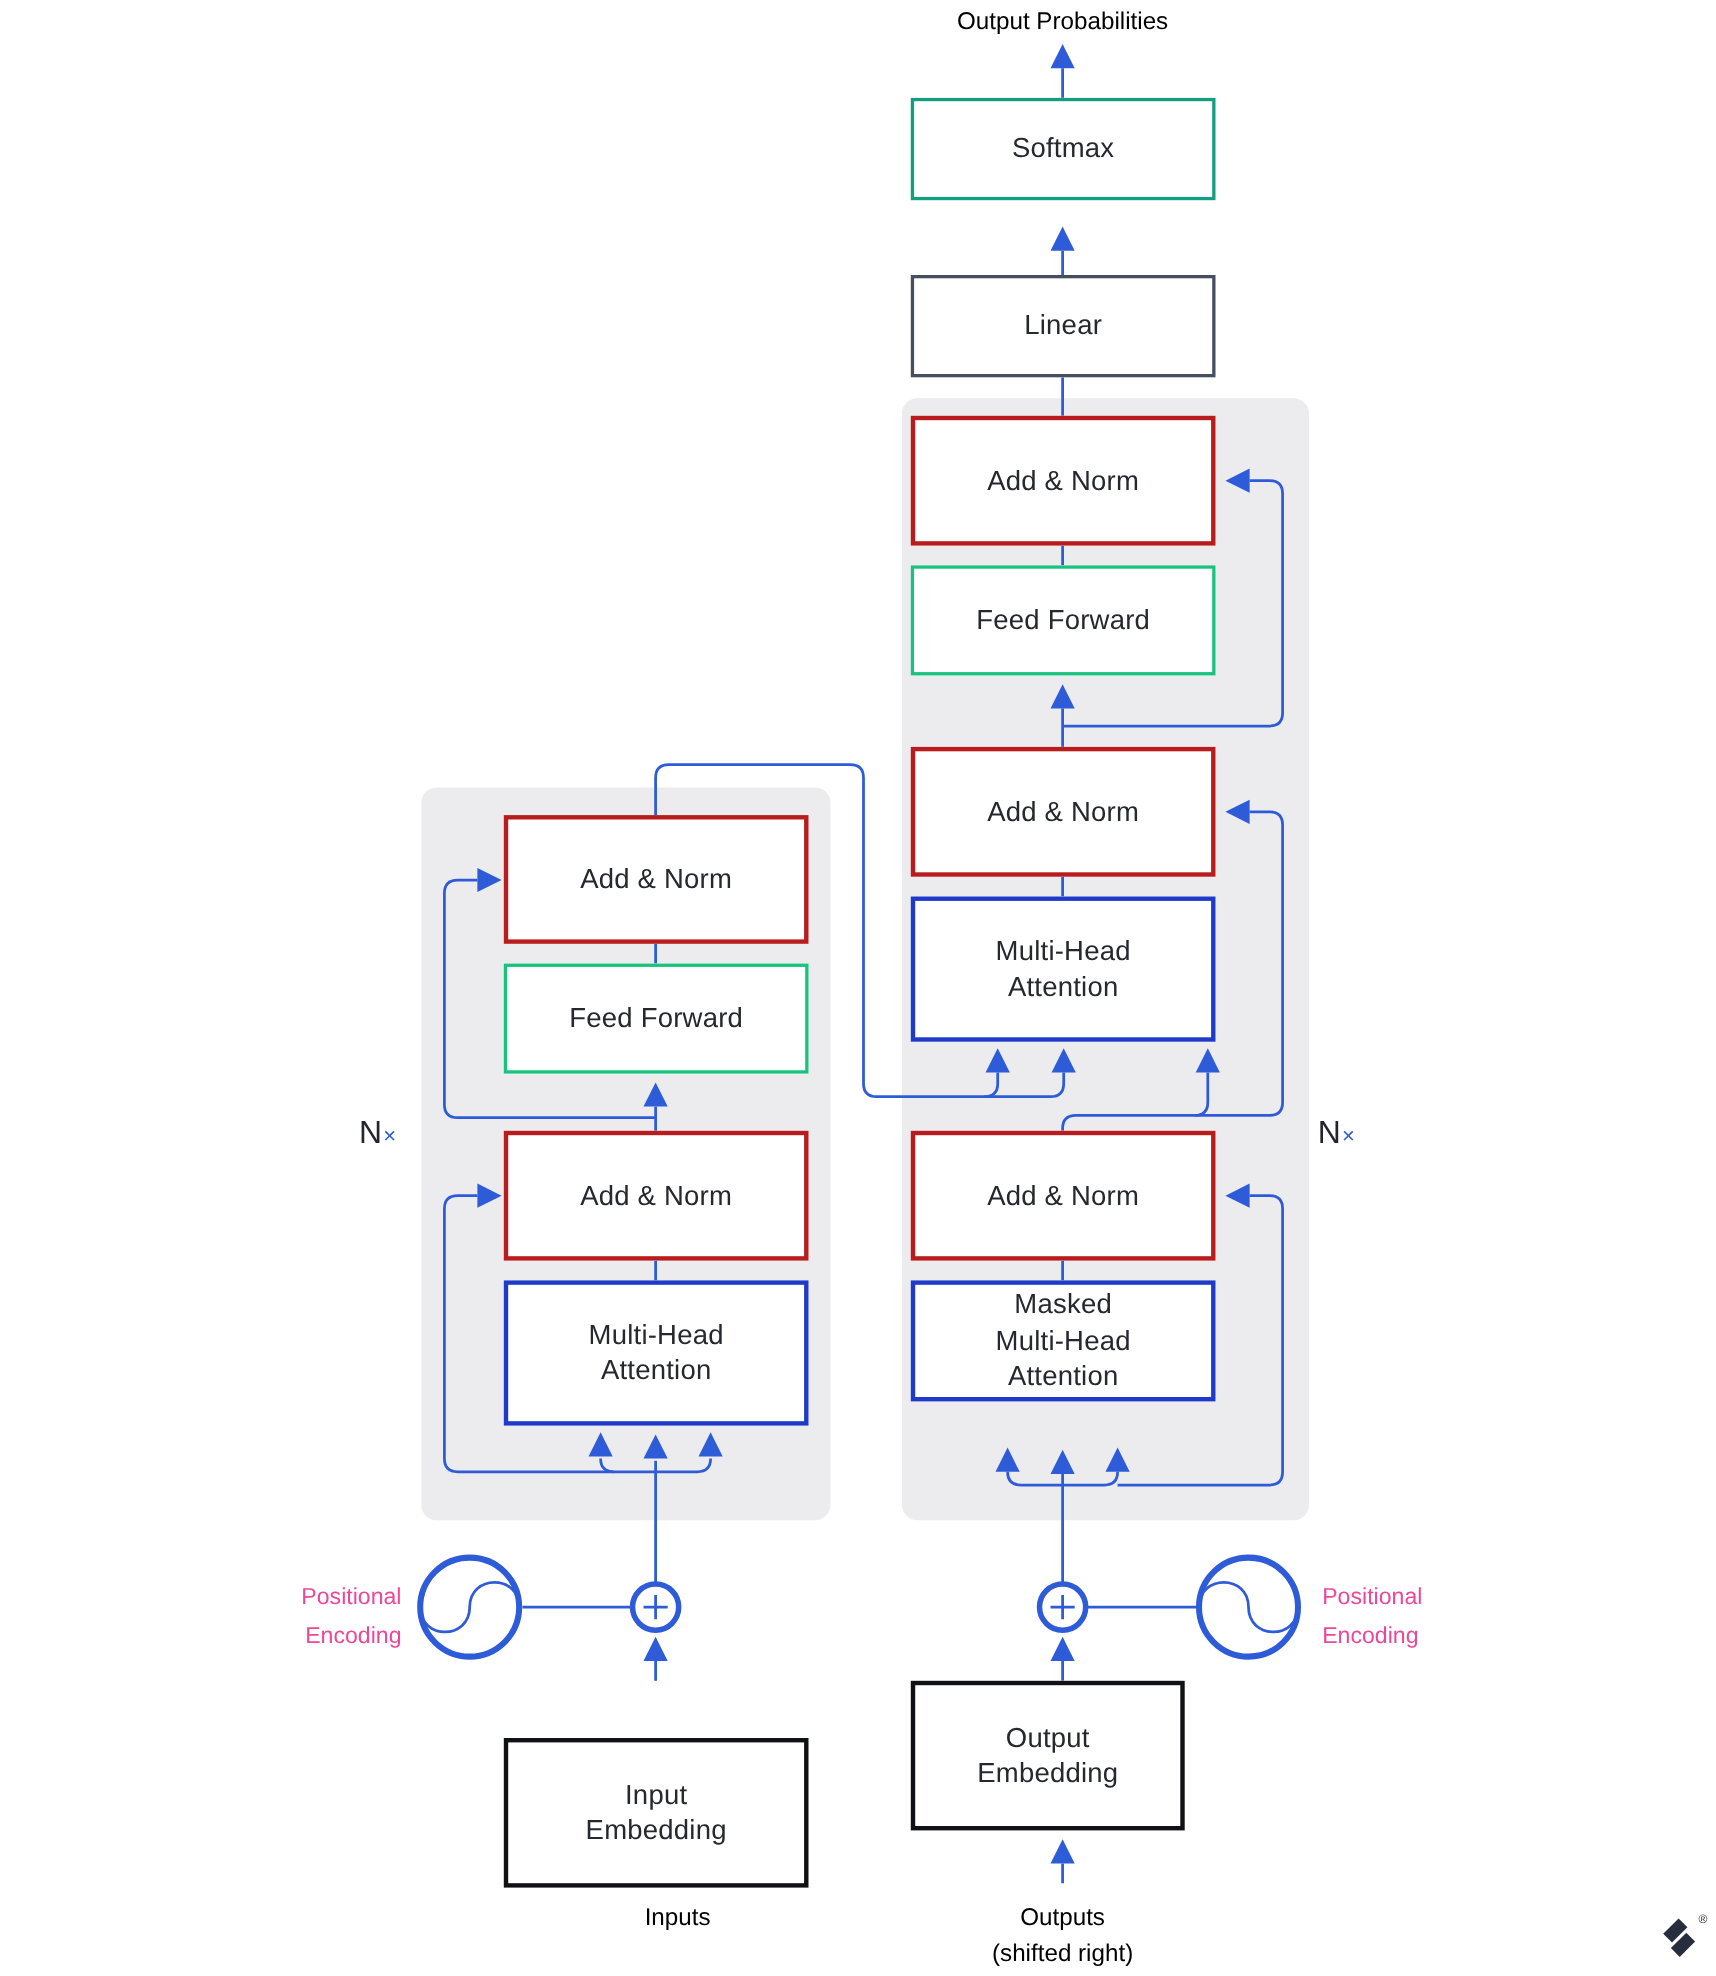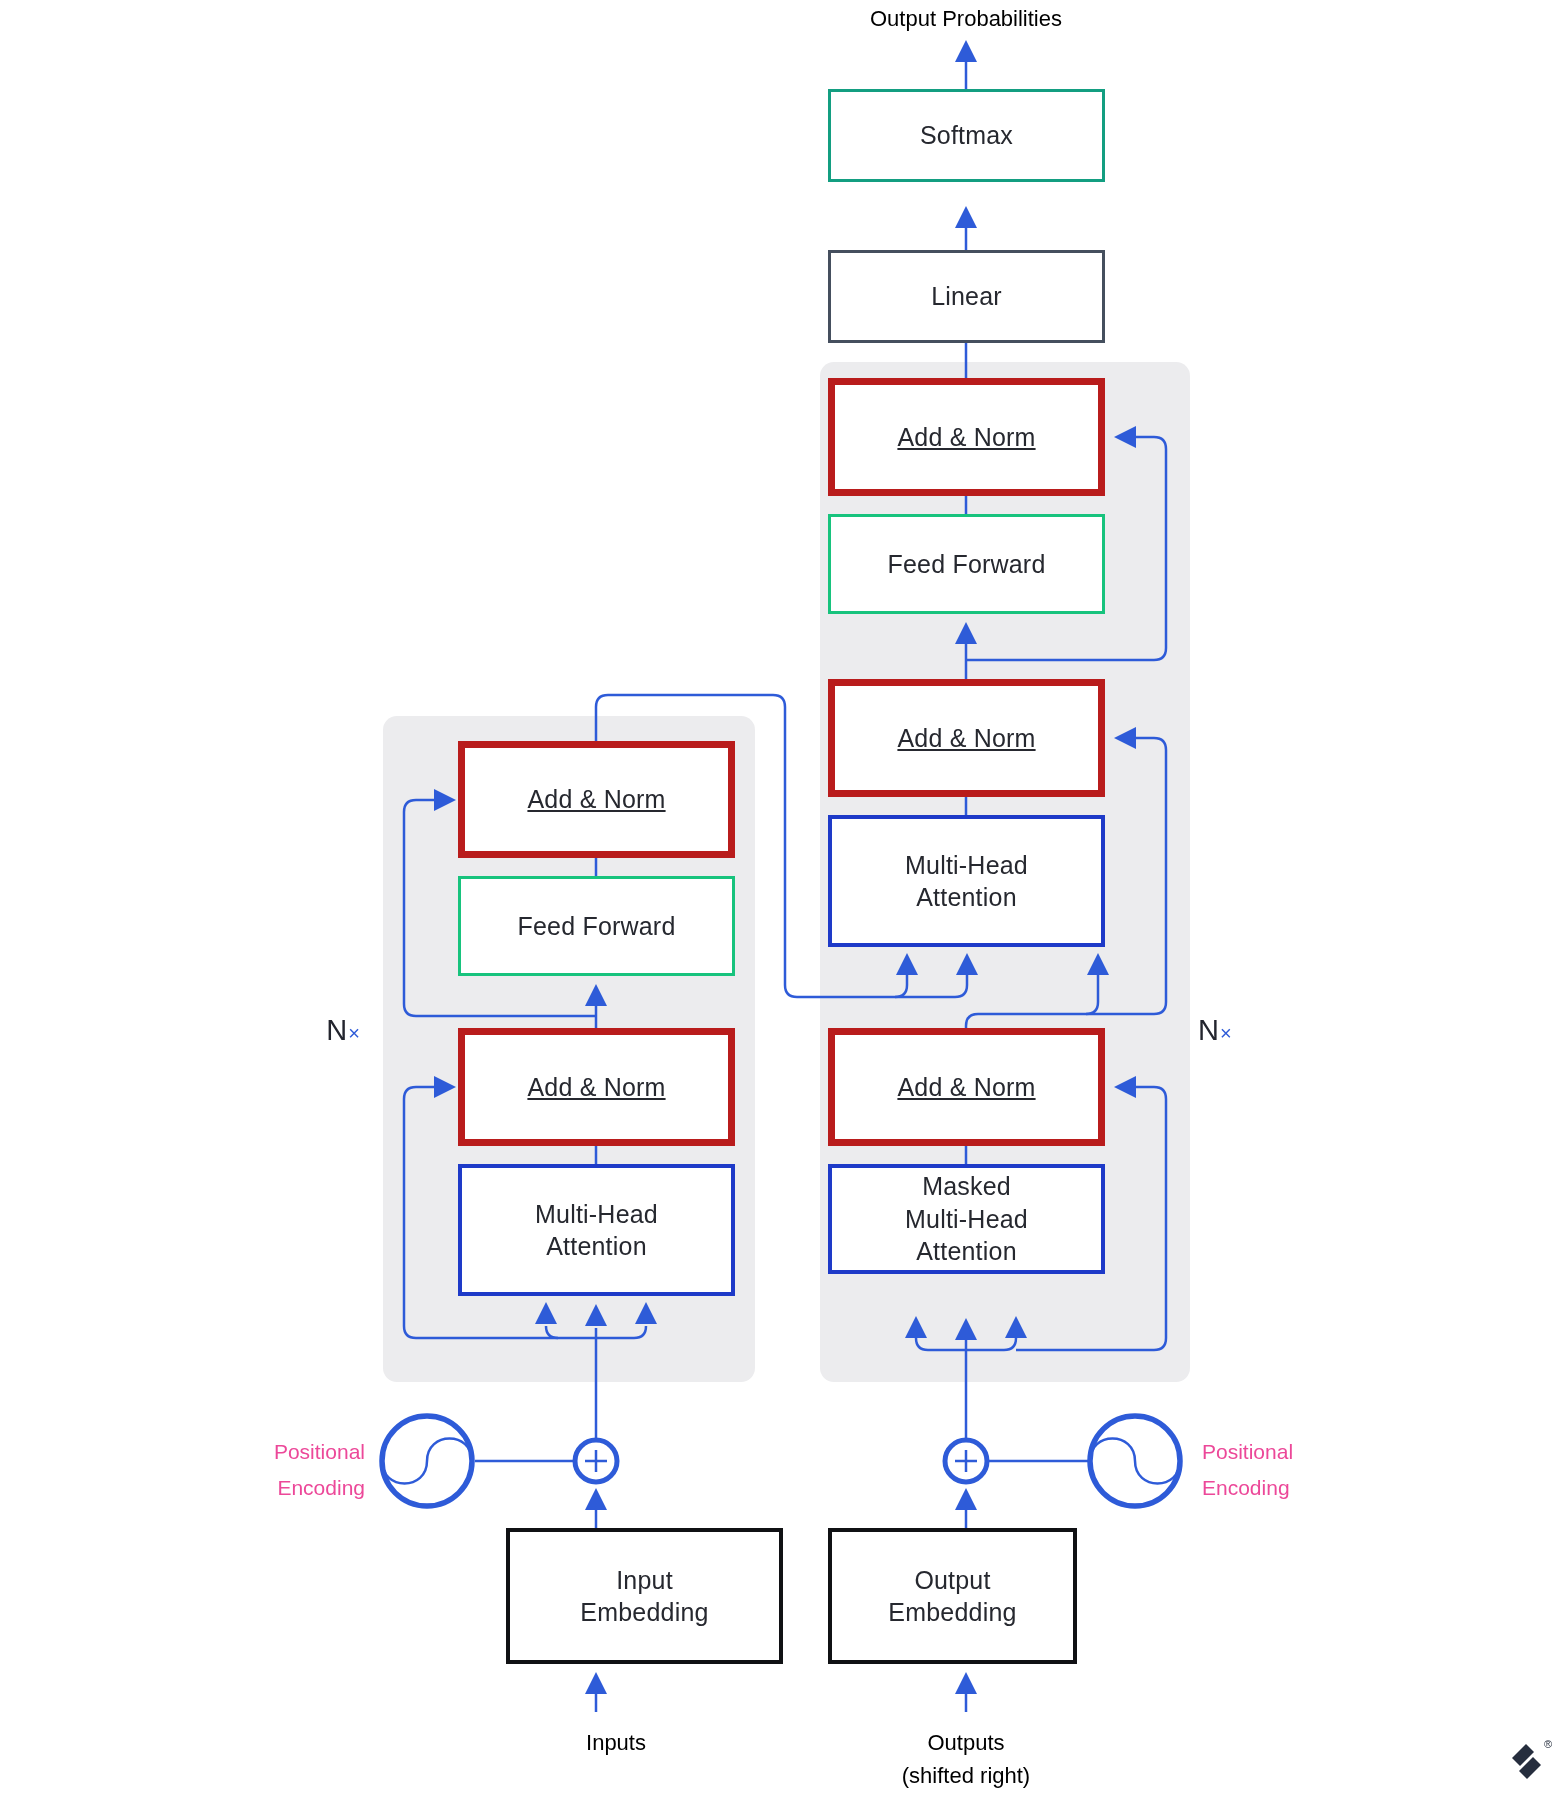--- a/index.html
+++ b/index.html
@@ -9,31 +9,31 @@
   }
   .panel{position:absolute;background:#ececee;border-radius:14px;z-index:1;}
   #enc-panel{left:383px;top:716px;width:372px;height:666px;}
   #dec-panel{left:820px;top:362px;width:370px;height:1020px;}
   #wiring{position:absolute;left:0;top:0;z-index:2;}
   .box{
     position:absolute;background:#ffffff;box-sizing:border-box;z-index:3;
     display:flex;align-items:center;justify-content:center;text-align:center;
     font-size:25px;line-height:1.3;color:#26282f;white-space:pre-line;letter-spacing:0.2px;
   }
-  .b-an{border:7px solid #b91c1c;text-decoration:underline;}
+  .b-an{border:4px solid #b91c1c;}
   .b-ff{border:3px solid #17c37d;}
   .b-sm{border:3px solid #139e81;}
   .b-lin{border:3.5px solid #454f5e;}
   .b-mha{border:4px solid #1e3ac8;}
   .b-emb{border:4px solid #101114;}
   #enc-an1{left:458px;top:741px;width:277px;height:117px;}
   #enc-ff {left:458px;top:876px;width:277px;height:100px;}
   #enc-an2{left:458px;top:1028px;width:277px;height:118px;}
   #enc-mha{left:458px;top:1164px;width:277px;height:132px;}
-  #inp-emb{left:458px;top:1528px;width:277px;height:136px;margin-left:48px;}
+  #inp-emb{left:458px;top:1580px;width:277px;height:136px;}
   #dec-sm {left:828px;top:89px;width:277px;height:93px;}
   #dec-lin{left:828px;top:250px;width:277px;height:93px;}
   #dec-an1{left:828px;top:378px;width:277px;height:118px;}
   #dec-ff {left:828px;top:514px;width:277px;height:100px;}
   #dec-an2{left:828px;top:679px;width:277px;height:118px;}
   #dec-mha{left:828px;top:815px;width:277px;height:132px;}
   #dec-an3{left:828px;top:1028px;width:277px;height:118px;}
   #dec-mmha{left:828px;top:1164px;width:277px;height:110px;}
   #out-emb{left:828px;top:1528px;width:249px;height:136px;}
   .caption{position:absolute;z-index:3;font-size:22px;line-height:1.5;text-align:center;white-space:pre-line;color:#000000;}

